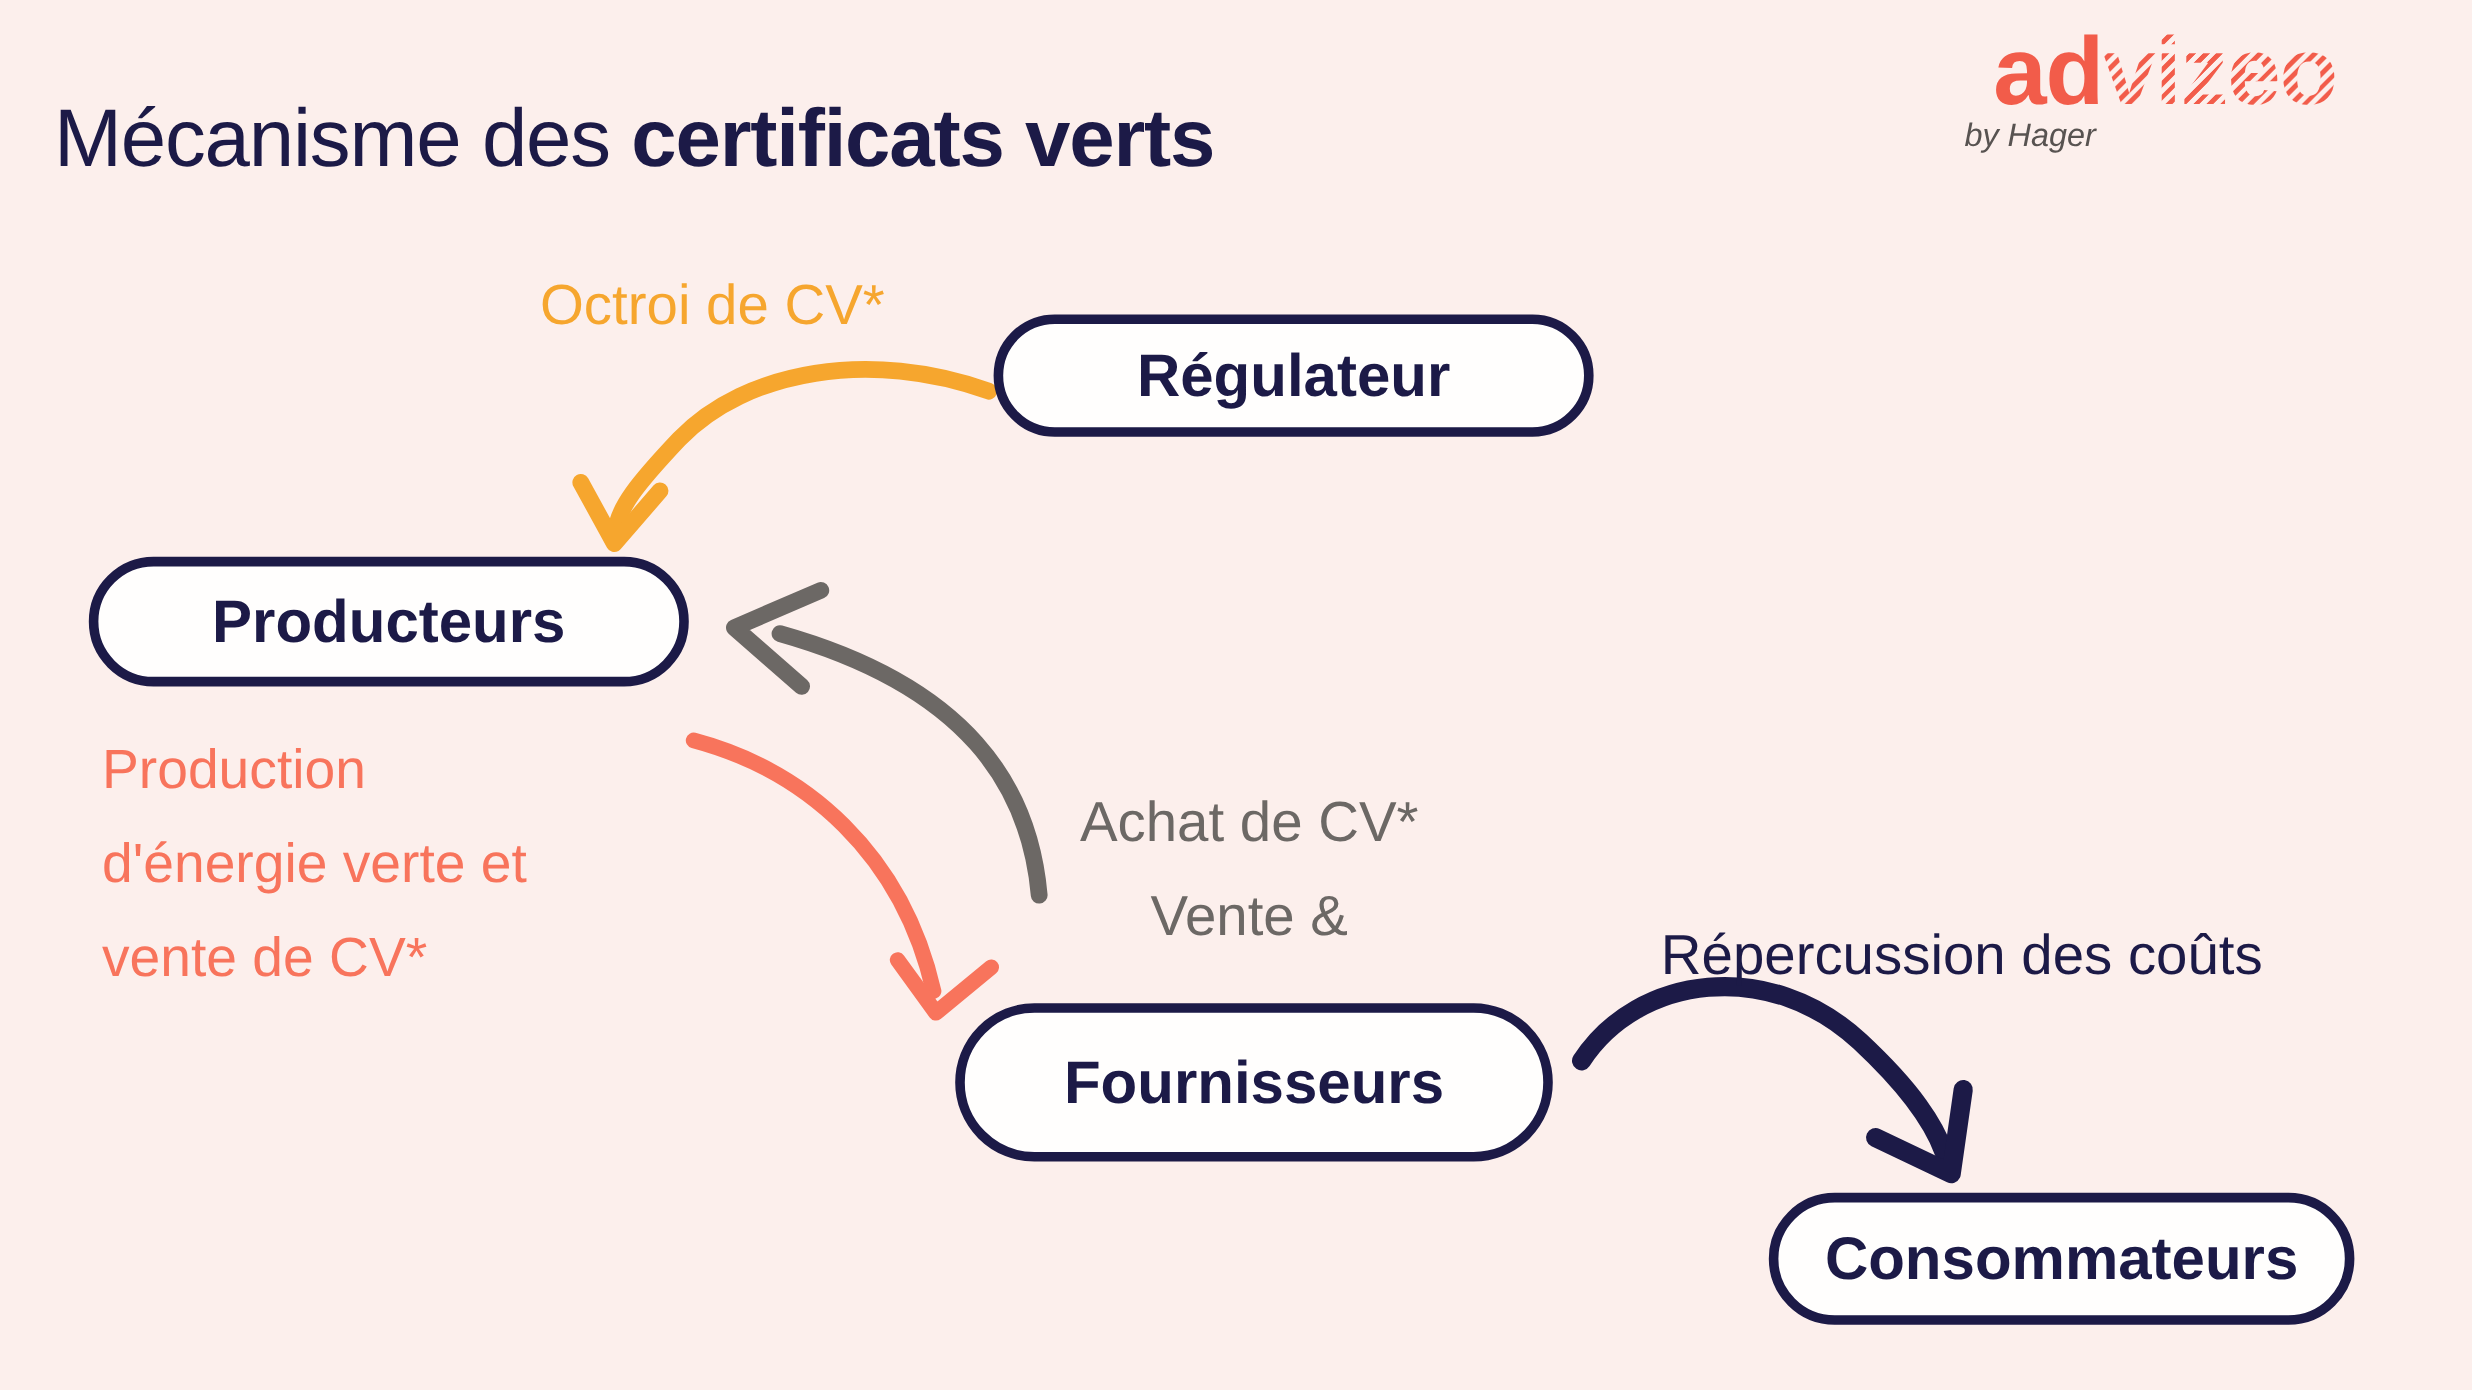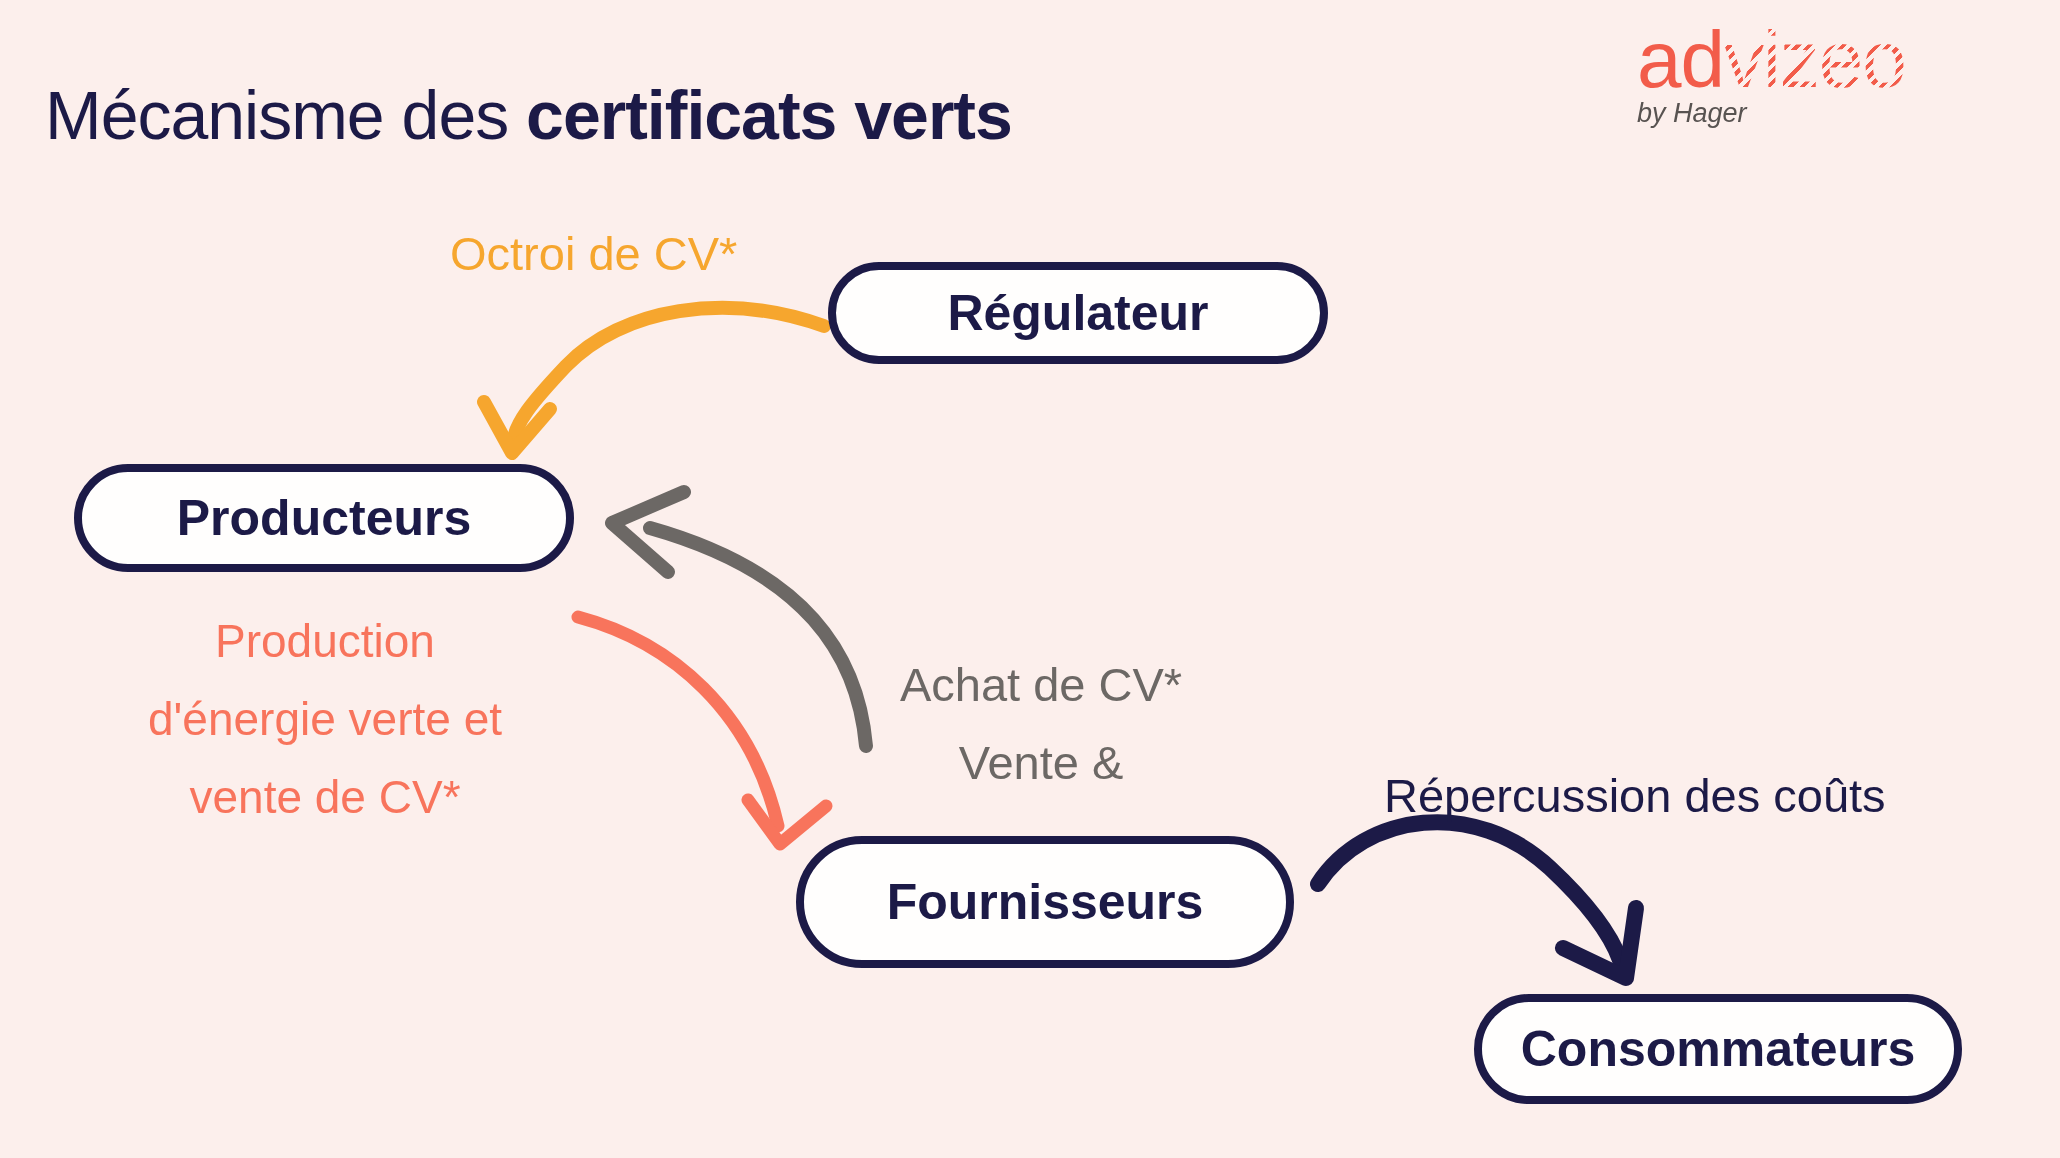--- a/index.html
+++ b/index.html
@@ -36,24 +36,25 @@
   .title .t-regular{font-weight:500;}
   .title .t-bold{font-weight:800;}
   
   .logo{
     position:absolute;
     left:1637px; top:20px;
     line-height:1;
   }
   .logo .brand{
     font-size:80px;
-    font-weight:400;
+    font-weight:700;
     letter-spacing:-1px;
     color:var(--coral);
     white-space:nowrap;
+    margin-left:24px;
   }
   .logo .brand .striped{
     background-image:repeating-linear-gradient(135deg, var(--coral) 0 4px, rgba(0,0,0,0) 4px 8px);
     -webkit-background-clip:text;
     background-clip:text;
     color:transparent;
   }
   .logo .byline{
     font-size:27px;
     color:var(--byline-gray);
@@ -77,21 +78,21 @@
   #node-producteurs{left:74px; top:464px; width:500px; height:108px;}
   #node-fournisseurs{left:796px; top:836px; width:498px; height:132px;}
   #node-consommateurs{left:1474px; top:994px; width:488px; height:110px;}
   
   .label{
     position:absolute;
     font-weight:400;
     white-space:nowrap;
   }
   .label-octroi{left:450px; top:226px; font-size:47px; color:var(--orange);}
-  .label-production{left:85px; top:602px; width:480px; text-align:center; font-size:46px; line-height:78px; color:var(--salmon); white-space:normal;}
+  .label-production{left:85px; top:602px; width:480px; text-align:left; font-size:46px; line-height:78px; color:var(--salmon); white-space:normal;}
   .label-vente-achat{left:801px; top:646px; width:480px; text-align:center; font-size:47px; line-height:78px; color:var(--gray); white-space:normal;}
   .label-repercussion{left:1384px; top:768px; font-size:47px; color:var(--navy);}
   .footnote{
     position:absolute;
     left:42px; top:1056px;
     font-size:43px;
     font-weight:700;
     color:var(--navy);
   }
   

